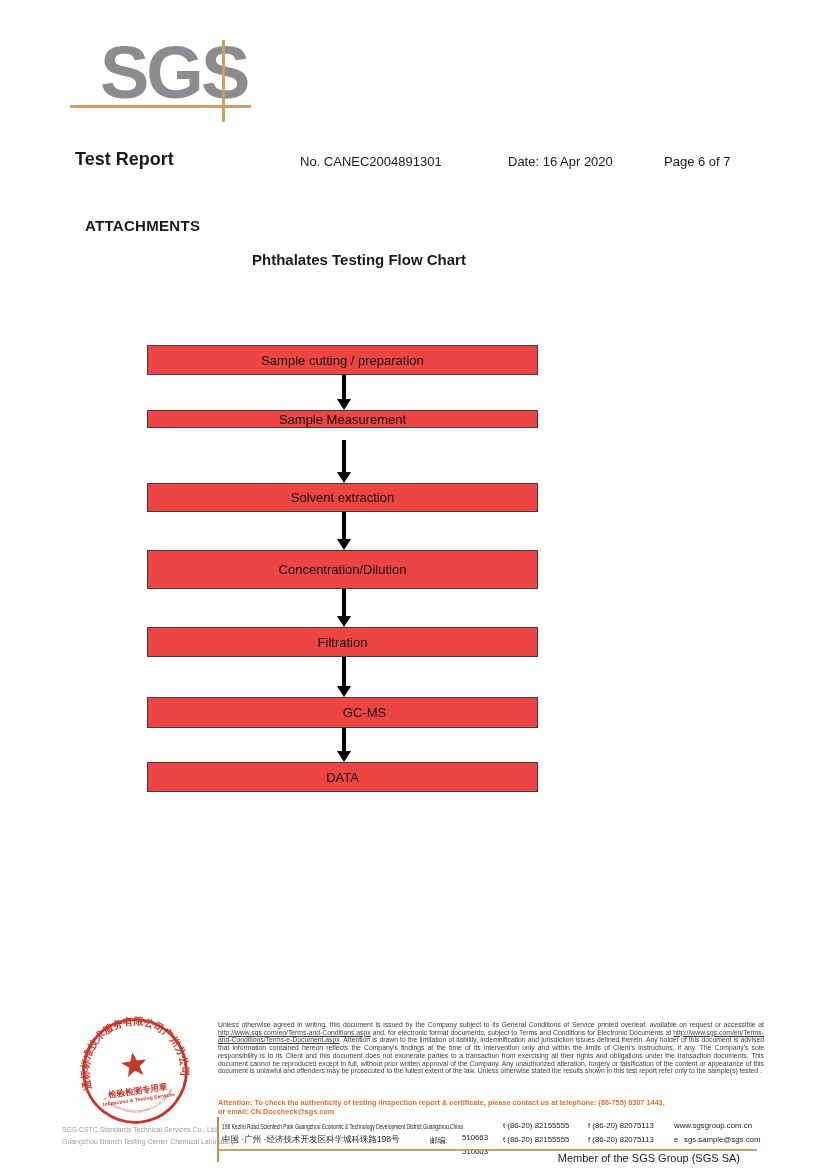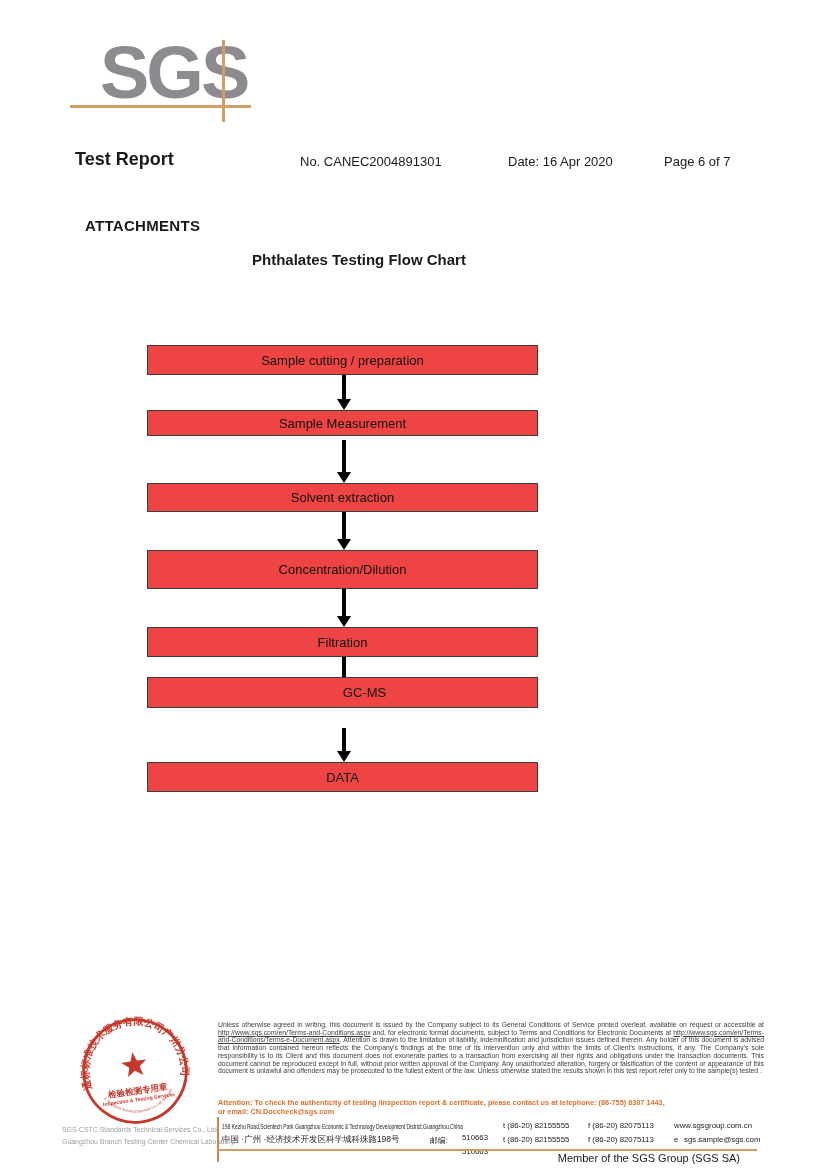--- a/index.html
+++ b/index.html
@@ -78,21 +78,21 @@
   <div class="fc-title">Phthalates Testing Flow Chart</div>
 
   <div class="flowchart">
     <div class="fc-box" style="top:0;height:30px;">
       <span>Sample cutting / preparation</span>
     </div>
     <div class="fc-arrow" style="top:30px;height:35px;">
       <div class="stem"></div>
       <div class="head"></div>
     </div>
-    <div class="fc-box" style="top:65px;height:26px;">
+    <div class="fc-box" style="top:65px;height:18px;">
       <span>Sample Measurement</span>
     </div>
     <div class="fc-arrow" style="top:95px;height:43px;">
       <div class="stem"></div>
       <div class="head"></div>
     </div>
     <div class="fc-box" style="top:138px;height:29px;">
       <span>Solvent extraction</span>
     </div>
     <div class="fc-arrow" style="top:167px;height:38px;">
@@ -106,21 +106,21 @@
       <div class="stem"></div>
       <div class="head"></div>
     </div>
     <div class="fc-box" style="top:282px;height:30px;">
       <span>Filtration</span>
     </div>
     <div class="fc-arrow" style="top:312px;height:40px;">
       <div class="stem"></div>
       <div class="head"></div>
     </div>
-    <div class="fc-box" style="top:332px;height:31px;padding-left:44px;">
+    <div class="fc-box" style="top:352px;height:31px;padding-left:44px;">
       <span>GC-MS</span>
     </div>
     <div class="fc-arrow" style="top:383px;height:34px;">
       <div class="stem"></div>
       <div class="head"></div>
     </div>
     <div class="fc-box" style="top:417px;height:30px;">
       <span>DATA</span>
     </div>
   </div>

